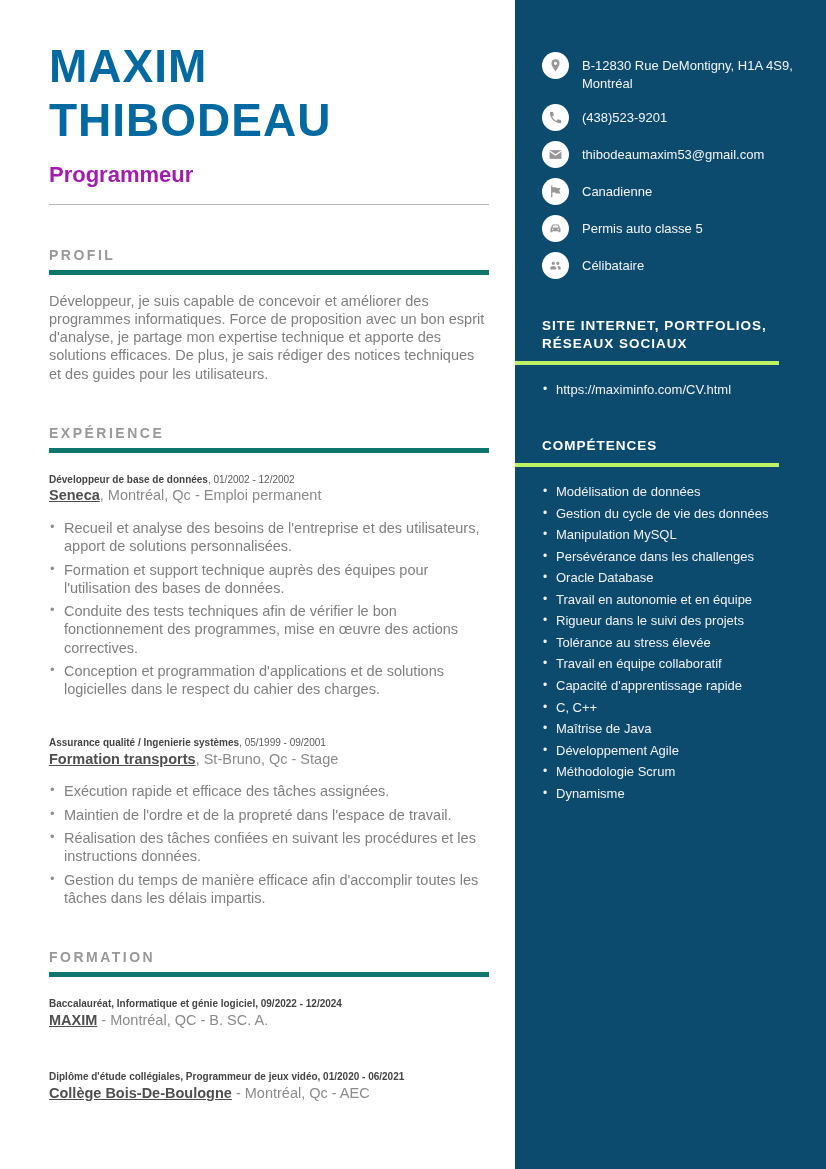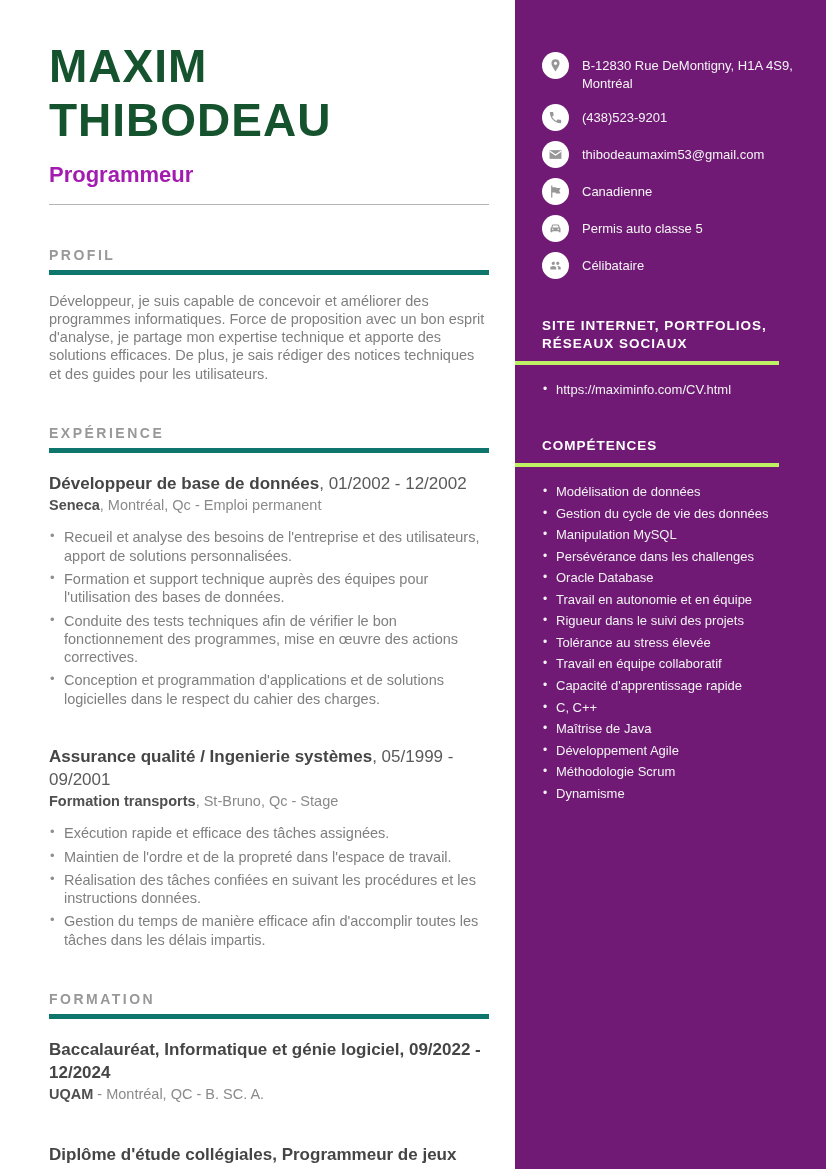--- a/index.html
+++ b/index.html
@@ -8,57 +8,57 @@
     width: 826px; height: 1169px;
     font-family: "Liberation Sans", "DejaVu Sans", sans-serif;
     overflow: hidden;
   }
   .page { display: flex; width: 826px; height: 1169px; }
 
   
   .main { width: 515px; padding: 40px 26px 0 49px; }
   .name {
     font-size: 46px; font-weight: 800; line-height: 1.17;
-    color: #14532d; letter-spacing: 1px; width: 330px;
+    color: #0369a1; letter-spacing: 1px; width: 330px;
     text-transform: uppercase;
   }
   .subtitle { font-size: 22px; font-weight: 700; color: #a21caf; margin-top: 14px; }
   .top-divider { border: none; border-top: 1px solid #b5b5b5; margin-top: 16px; }
 
   .section { margin-top: 42px; }
   .sec-h {
     font-size: 14px; font-weight: 700; color: #989898;
     letter-spacing: 2.5px; padding-bottom: 7px;
     border-bottom: 5px solid #0f766e; text-transform: uppercase;
   }
   .profile-text { margin-top: 17px; font-size: 14.5px; line-height: 1.26; color: #7f7f7f; }
 
   .job { margin-top: 20px; }
   .job + .job { margin-top: 38px; }
-  .line1 { font-size: 17px; font-weight: 700; color: #454545; line-height: 1.35; }
+  .line1 { font-size: 10px; font-weight: 700; color: #454545; line-height: 1.35; }
   .line1 .dates { font-weight: 400; color: #5a5a5a; }
   .line2 { font-size: 14.5px; color: #8a8a8a; line-height: 1.35; }
-  .line2 .b { font-weight: 700; color: #4f4f4f; }
+  .line2 .b { font-weight: 700; color: #4f4f4f; text-decoration: underline; }
 
   ul.bullets { list-style: none; margin-top: 13px; }
   ul.bullets li {
     position: relative; padding-left: 15px; margin-bottom: 5px;
     font-size: 14.5px; line-height: 1.26; color: #7f7f7f;
   }
   ul.bullets li::before {
     content: "\2022"; position: absolute; left: 1px; top: 0;
     color: #8f8f8f; font-size: 13px;
   }
 
   .edu { margin-top: 20px; }
   .edu + .edu { margin-top: 40px; }
 
   
   .sidebar {
-    width: 311px; background: #701a75; color: #f4f4f4;
+    width: 311px; background: #0c4a6e; color: #f4f4f4;
     padding: 52px 24px 0 27px;
   }
   .contact-item { display: flex; align-items: flex-start; margin-bottom: 10px; }
   .cicon {
     width: 27px; height: 27px; border-radius: 50%; background: #ffffff;
     display: flex; align-items: center; justify-content: center; flex: none;
   }
   .cicon svg { width: 15px; height: 15px; fill: #979797; }
   .ctext { font-size: 13px; line-height: 1.42; padding-top: 5px; margin-left: 13px; }
 
@@ -118,21 +118,21 @@
             </ul>
           </div>
         </div>
     </div>
 
     <div class="section">
       <h2 class="sec-h">FORMATION</h2>
       <div id="edu-list">
           <div class="edu">
             <div class="line1">Baccalauréat, Informatique et génie logiciel, 09/2022 - 12/2024</div>
-            <div class="line2"><span class="b">UQAM</span><span> - Montréal, QC - B. SC. A.</span></div>
+            <div class="line2"><span class="b">MAXIM</span><span> - Montréal, QC - B. SC. A.</span></div>
           </div>
           <div class="edu">
             <div class="line1">Diplôme d'étude collégiales, Programmeur de jeux vidéo, 01/2020 - 06/2021</div>
             <div class="line2"><span class="b">Collège Bois-De-Boulogne</span><span> - Montréal, Qc - AEC</span></div>
           </div>
         </div>
     </div>
 
   </div>
 

